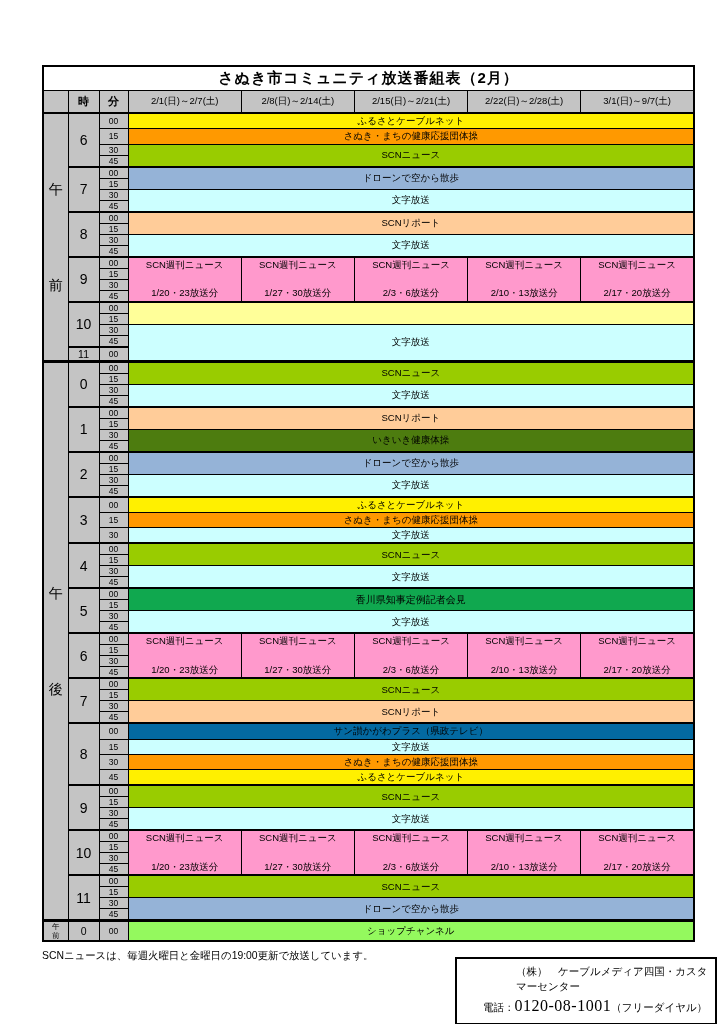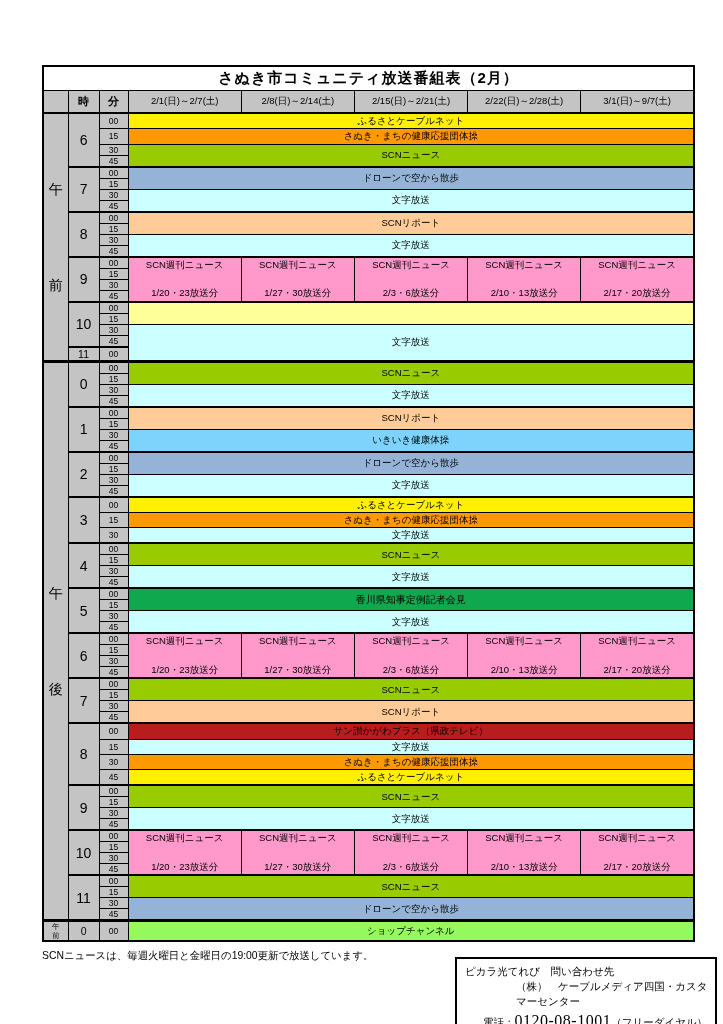--- a/index.html
+++ b/index.html
@@ -184,21 +184,21 @@
         <tr class="hs">
           <td rowspan="4" class="hour">1</td>
           <td class="minute">00</td>
           <td rowspan="2" colspan="5" class="prog" style="background: rgb(255, 204, 153);">SCNリポート</td>
         </tr>
         <tr>
           <td class="minute">15</td>
         </tr>
         <tr>
           <td class="minute">30</td>
-          <td rowspan="2" colspan="5" class="prog" style="background: #7dd3fc;">いきいき健康体操</td>
+          <td rowspan="2" colspan="5" class="prog" style="background: #4d7c0f;">いきいき健康体操</td>
         </tr>
         <tr>
           <td class="minute">45</td>
         </tr>
         <tr class="hs">
           <td rowspan="4" class="hour">2</td>
           <td class="minute">00</td>
           <td rowspan="2" colspan="5" class="prog" style="background: rgb(149, 179, 215);">ドローンで空から散歩</td>
         </tr>
         <tr>
@@ -293,21 +293,21 @@
         <tr>
           <td class="minute">30</td>
           <td rowspan="2" colspan="5" class="prog" style="background: rgb(255, 204, 153);">SCNリポート</td>
         </tr>
         <tr>
           <td class="minute">45</td>
         </tr>
         <tr class="hs">
           <td rowspan="4" class="hour">8</td>
           <td class="minute">00</td>
-          <td rowspan="1" colspan="5" class="prog" style="background: #b91c1c;">サン讃かがわプラス（県政テレビ）</td>
+          <td rowspan="1" colspan="5" class="prog" style="background: #0369a1;">サン讃かがわプラス（県政テレビ）</td>
         </tr>
         <tr>
           <td class="minute">15</td>
           <td rowspan="1" colspan="5" class="prog" style="background: rgb(204, 255, 255);">文字放送</td>
         </tr>
         <tr>
           <td class="minute">30</td>
           <td rowspan="1" colspan="5" class="prog" style="background: rgb(255, 153, 0);">さぬき・まちの健康応援団体操</td>
         </tr>
         <tr>
@@ -383,20 +383,19 @@
         </tr>
       </tbody>
   </table>
 
   <div class="footer">
     <div class="notes">
       <p>SCNニュースは、毎週火曜日と金曜日の19:00更新で放送しています。</p>
 
     </div>
     <div class="contact">
-      <div class="l1">ピカラ光てれび　問い合わせ先</div>
       <div class="l2">（株）　ケーブルメディア四国・カスタマーセンター</div>
       <div class="l3"><span>電話：</span><span class="phone">0120-08-1001</span><span>（フリーダイヤル）</span></div>
 
     </div>
   </div>
 
 </div>
 
 </body></html>

